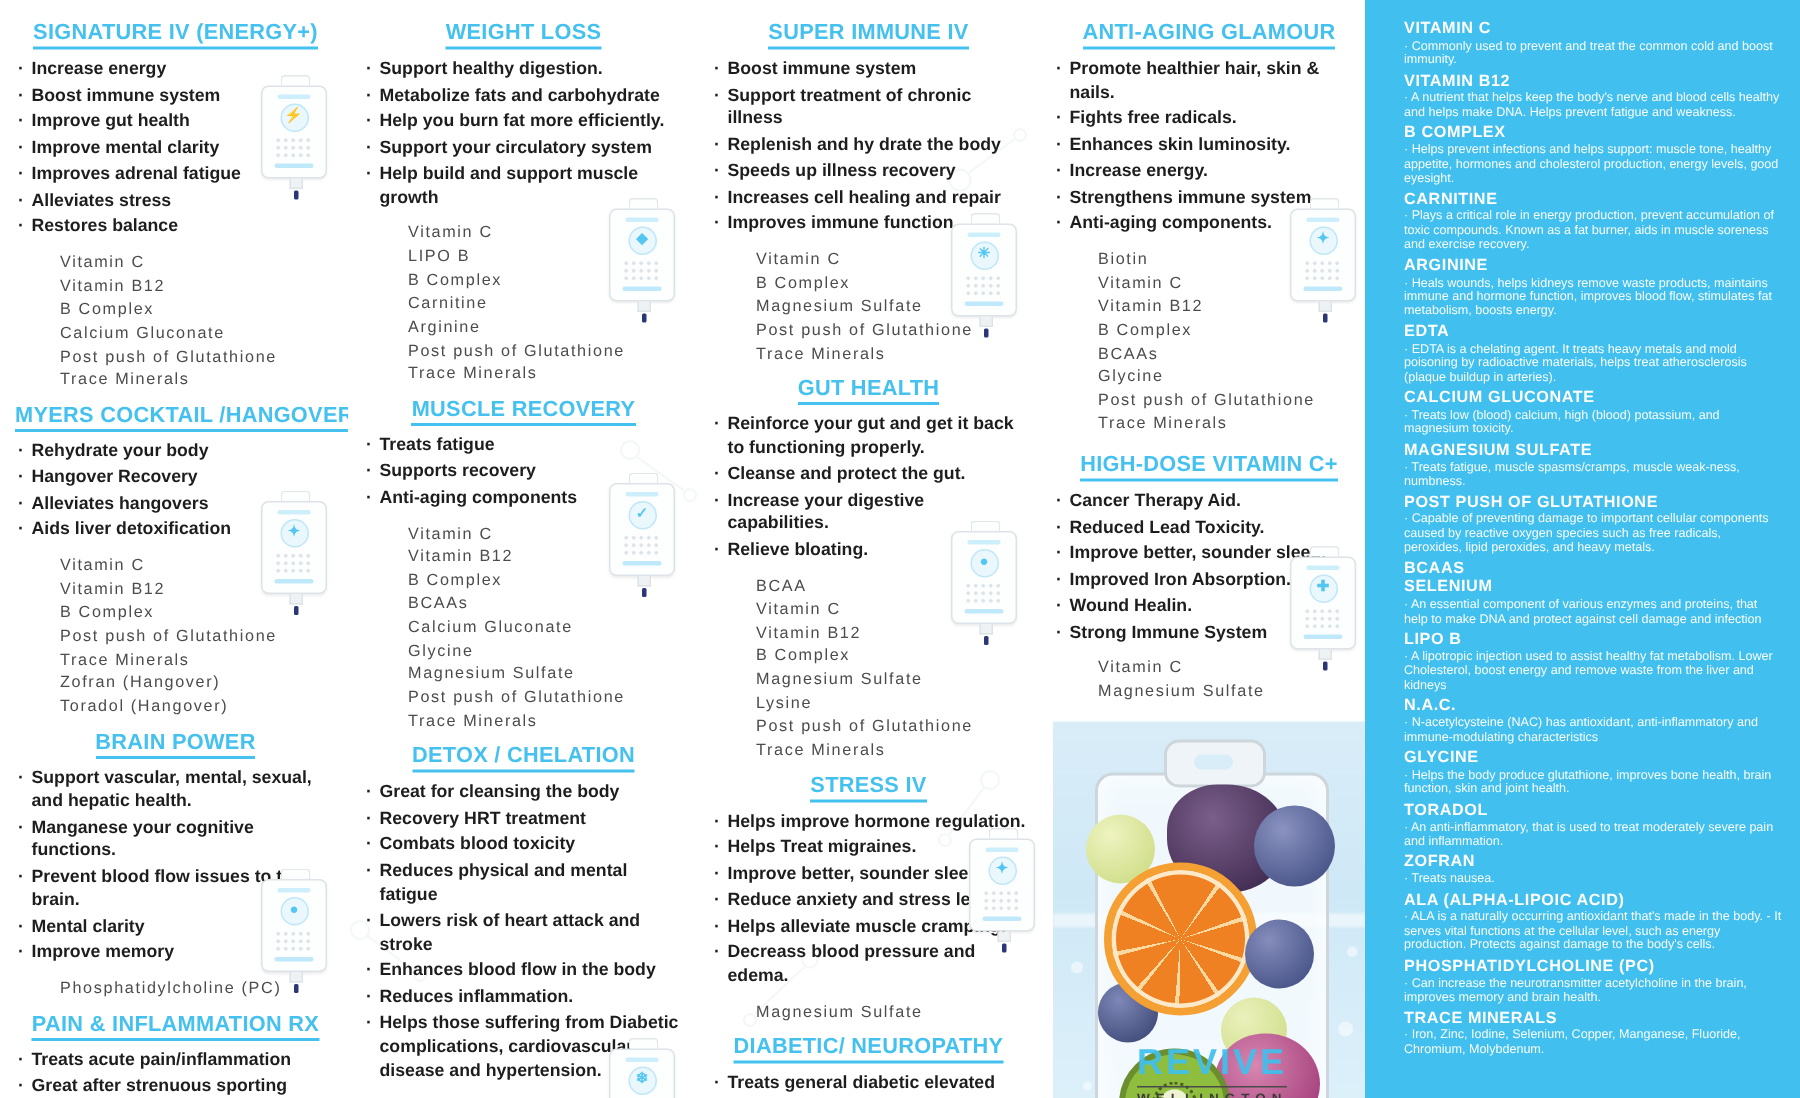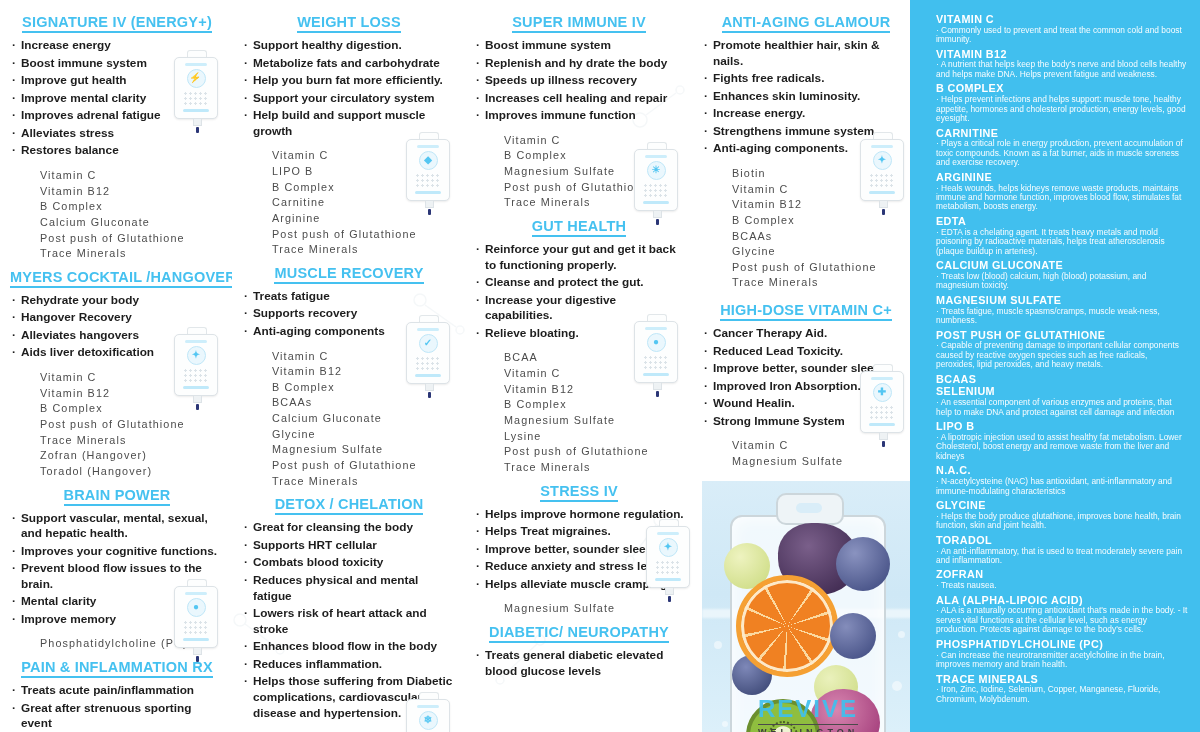--- a/index.html
+++ b/index.html
@@ -183,21 +183,21 @@
               <div class="bag-label"></div>
             </div>
             <div class="bag-neck"></div>
             <div class="bag-drop"></div>
           </div>
         </section>
         <section class="section">
           <h2>BRAIN POWER</h2>
           <ul class="benefits">
             <li>Support vascular, mental, sexual, and hepatic health.</li>
-            <li>Improves your cognitive functions.</li>
+            <li>Manganese your cognitive functions.</li>
             <li>Prevent blood flow issues to the brain.</li>
             <li>Mental clarity</li>
             <li>Improve memory</li>
           </ul>
           <div class="ing">
             <div>Phosphatidylcholine (PC)</div>
           </div>
           <div class="ivbag" style="top: 92px;">
             <div class="bag-tab"></div>
             <div class="bag-body">
@@ -276,21 +276,21 @@
               <div class="bag-label"></div>
             </div>
             <div class="bag-neck"></div>
             <div class="bag-drop"></div>
           </div>
         </section>
         <section class="section">
           <h2>DETOX / CHELATION</h2>
           <ul class="benefits">
             <li>Great for cleansing the body</li>
-            <li>Supports HRT cellular</li>
+            <li>Recovery HRT treatment</li>
             <li>Combats blood toxicity</li>
             <li>Reduces physical and mental fatigue</li>
             <li>Lowers risk of heart attack and stroke</li>
             <li>Enhances blood flow in the body</li>
             <li>Reduces inflammation.</li>
             <li>Helps those suffering from Diabetic complications, cardiovascular disease and hypertension.</li>
           </ul>
           <div class="ivbag" style="top: 196px;">
             <div class="bag-tab"></div>
             <div class="bag-body">
@@ -298,20 +298,21 @@
               <div class="bag-circle">❄</div>
             </div>
           </div>
         </section>
       </div>
       <div class="col col3">
         <section class="section">
           <h2>SUPER IMMUNE IV</h2>
           <ul class="benefits">
             <li>Boost immune system</li>
+            <li>Support treatment of chronic illness</li>
             <li>Replenish and hy drate the body</li>
             <li>Speeds up illness recovery</li>
             <li>Increases cell healing and repair</li>
             <li>Improves immune function</li>
           </ul>
           <div class="ing">
             <div>Vitamin C</div>
             <div>B Complex</div>
             <div>Magnesium Sulfate</div>
             <div>Post push of Glutathione</div>
@@ -360,20 +361,21 @@
           </div>
         </section>
         <section class="section">
           <h2>STRESS IV</h2>
           <ul class="benefits">
             <li>Helps improve hormone regulation.</li>
             <li>Helps Treat migraines.</li>
             <li>Improve better, sounder sleep.</li>
             <li>Reduce anxiety and stress levels.</li>
             <li>Helps alleviate muscle cramping.</li>
+            <li>Decreass blood pressure and edema.</li>
           </ul>
           <div class="ing">
             <div>Magnesium Sulfate</div>
           </div>
           <div class="ivbag" style="top: 36px; right: -8px;">
             <div class="bag-tab"></div>
             <div class="bag-body">
               <div class="bag-topline"></div>
               <div class="bag-circle">✦</div>
               <div class="bag-speck"></div>

